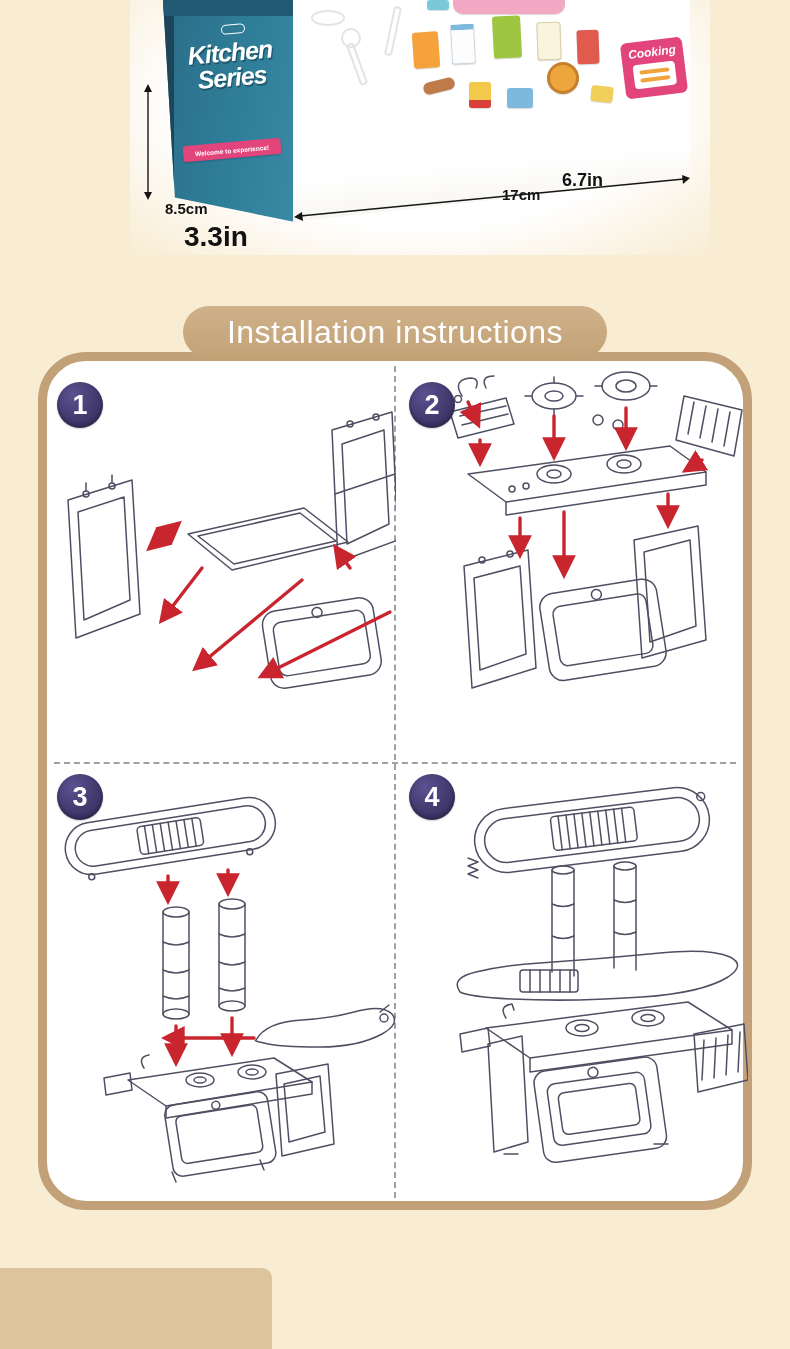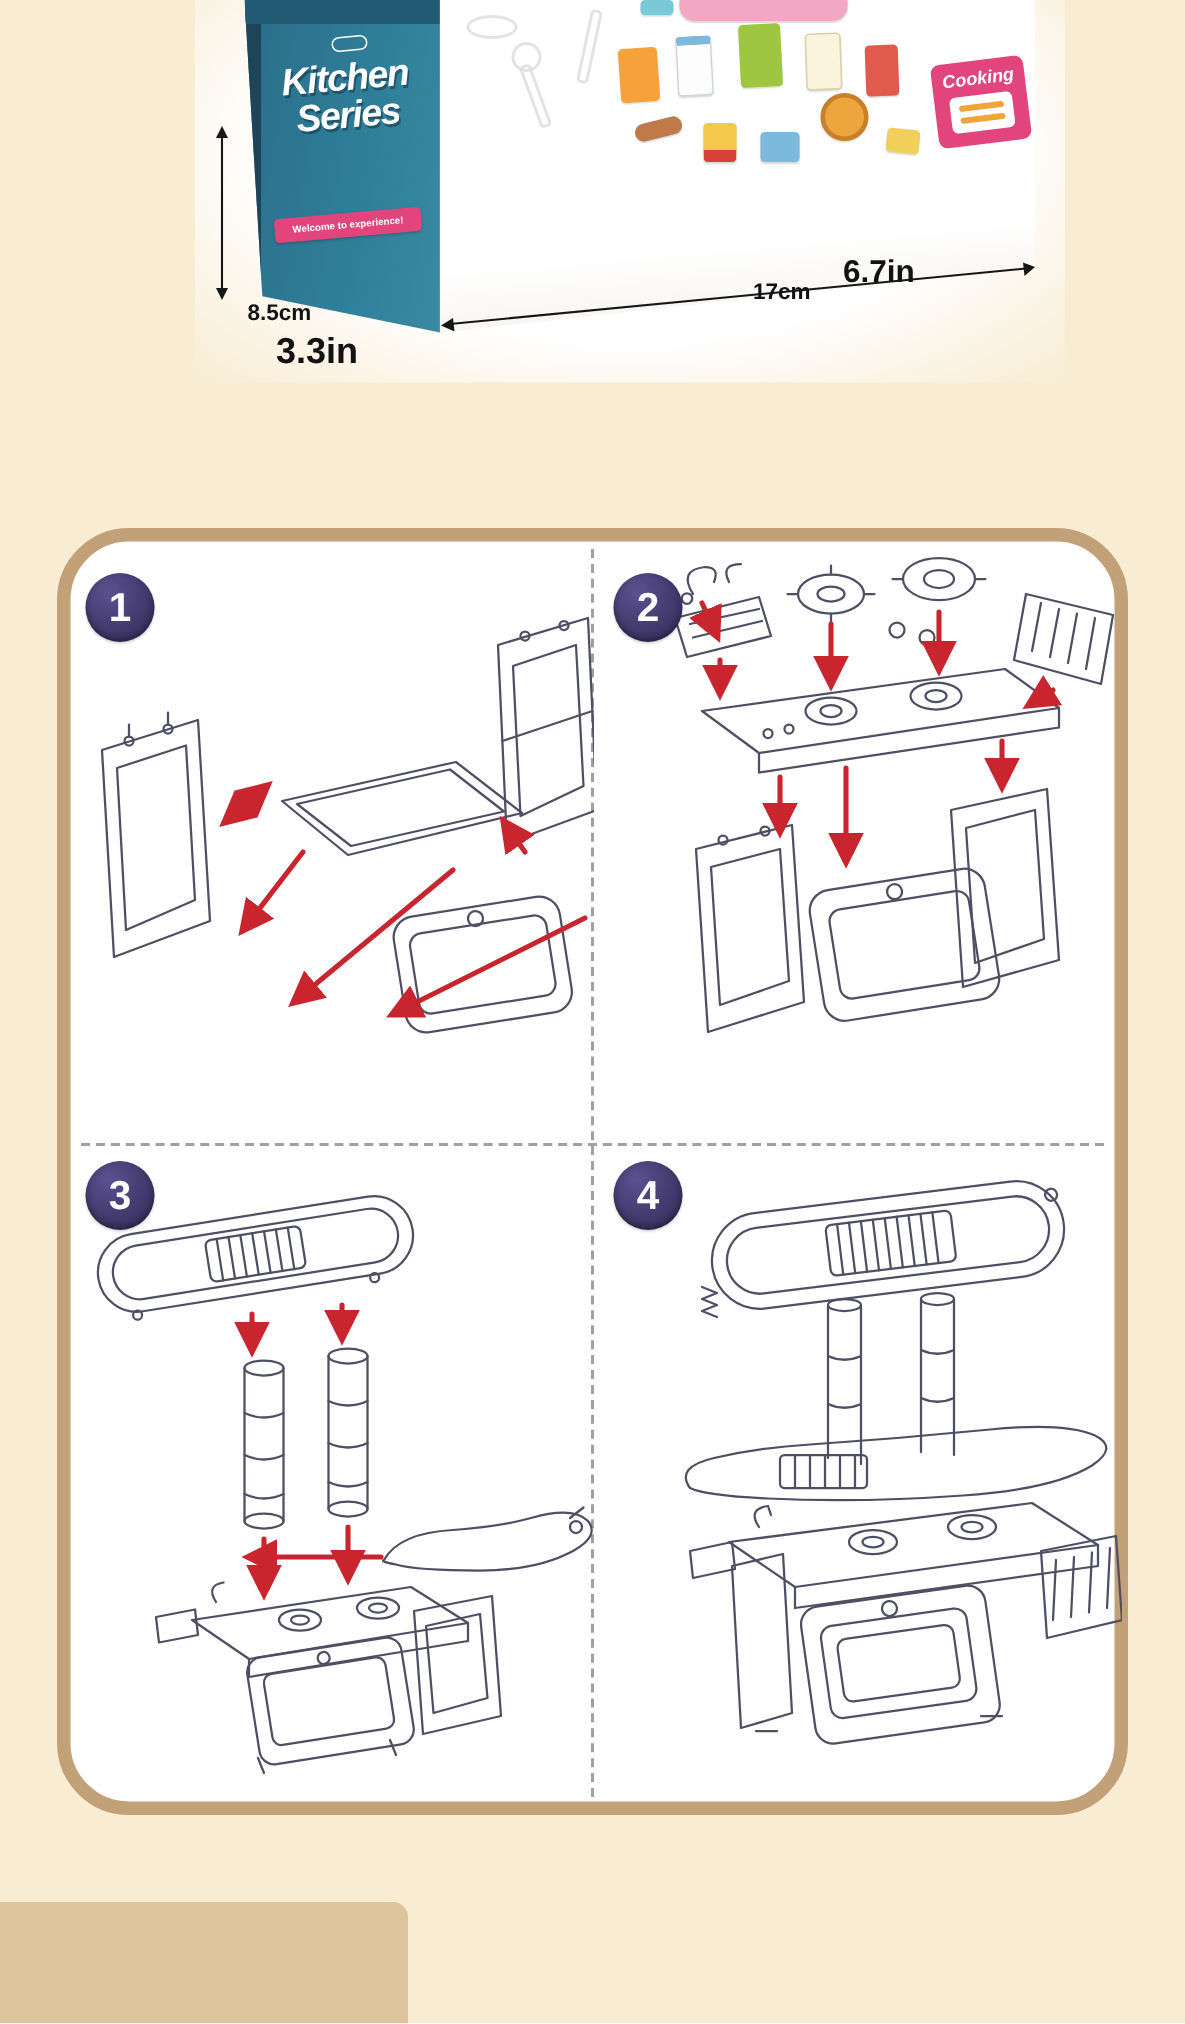--- a/index.html
+++ b/index.html
@@ -29,23 +29,23 @@
   .cooking-badge{position:absolute;left:330px;top:40px;width:62px;height:56px;background:#e2457c;
     border-radius:6px;transform:rotate(-7deg);display:flex;flex-direction:column;align-items:center;
     padding-top:5px;box-sizing:border-box;}
   .cooking-badge .lbl{color:#fff;font-weight:bold;font-size:12px;font-style:italic;}
   .cooking-badge .toaster{margin-top:4px;width:42px;height:24px;background:#fff;border-radius:4px;position:relative;}
   .cooking-badge .toaster:before{content:"";position:absolute;left:6px;top:6px;width:30px;height:4px;background:#f0a43c;border-radius:2px;}
   .cooking-badge .toaster:after{content:"";position:absolute;left:6px;top:14px;width:30px;height:4px;background:#f0a43c;border-radius:2px;}
 
   .dim-label{position:absolute;color:#121212;font-weight:bold;}
   .dim-depth-cm{left:165px;top:200px;font-size:15px;}
-  .dim-depth-in{left:184px;top:221px;font-size:24px;}
+  .dim-depth-in{left:184px;top:221px;font-size:28px;}
   .dim-width-cm{left:502px;top:186px;font-size:15px;}
-  .dim-width-in{left:562px;top:170px;font-size:21px;}
+  .dim-width-in{left:562px;top:170px;font-size:18px;}
 
   
   .banner{position:absolute;left:183px;top:306px;width:424px;height:52px;border-radius:28px;
     background:linear-gradient(#cfb18a,#c3a276);display:flex;align-items:center;justify-content:center;
     color:#ffffff;font-size:32px;font-weight:normal;letter-spacing:.5px;z-index:5;}
   .panel{position:absolute;left:38px;top:352px;width:714px;height:858px;background:#ffffff;
     border:9px solid #c2a078;border-radius:48px;box-sizing:border-box;z-index:1;}
   .divider-v{position:absolute;left:394px;top:366px;width:0;height:832px;border-left:2px dashed #a0a0a0;z-index:2;}
   .divider-h{position:absolute;left:54px;top:762px;width:682px;height:0;border-top:2px dashed #a0a0a0;z-index:2;}
 
@@ -122,20 +122,23 @@
       <path d="M294,217 L302,212 L303,221 Z"></path>
       <path d="M690,178 L682,175 L683,184 Z"></path>
     </g>
   </svg>
 
   <div class="dim-label dim-depth-cm">8.5cm</div>
   <div class="dim-label dim-depth-in">3.3in</div>
   <div class="dim-label dim-width-cm">17cm</div>
   <div class="dim-label dim-width-in">6.7in</div>
 
+  <div class="banner">
+    <span>Installation instructions</span>
+  </div>
 
   <div class="panel"></div>
   <div class="divider-v"></div>
   <div class="divider-h"></div>
 
   <div class="step-badge badge-1">
       <span>1</span>
     </div>
   <div class="step-badge badge-2">
       <span>2</span>

